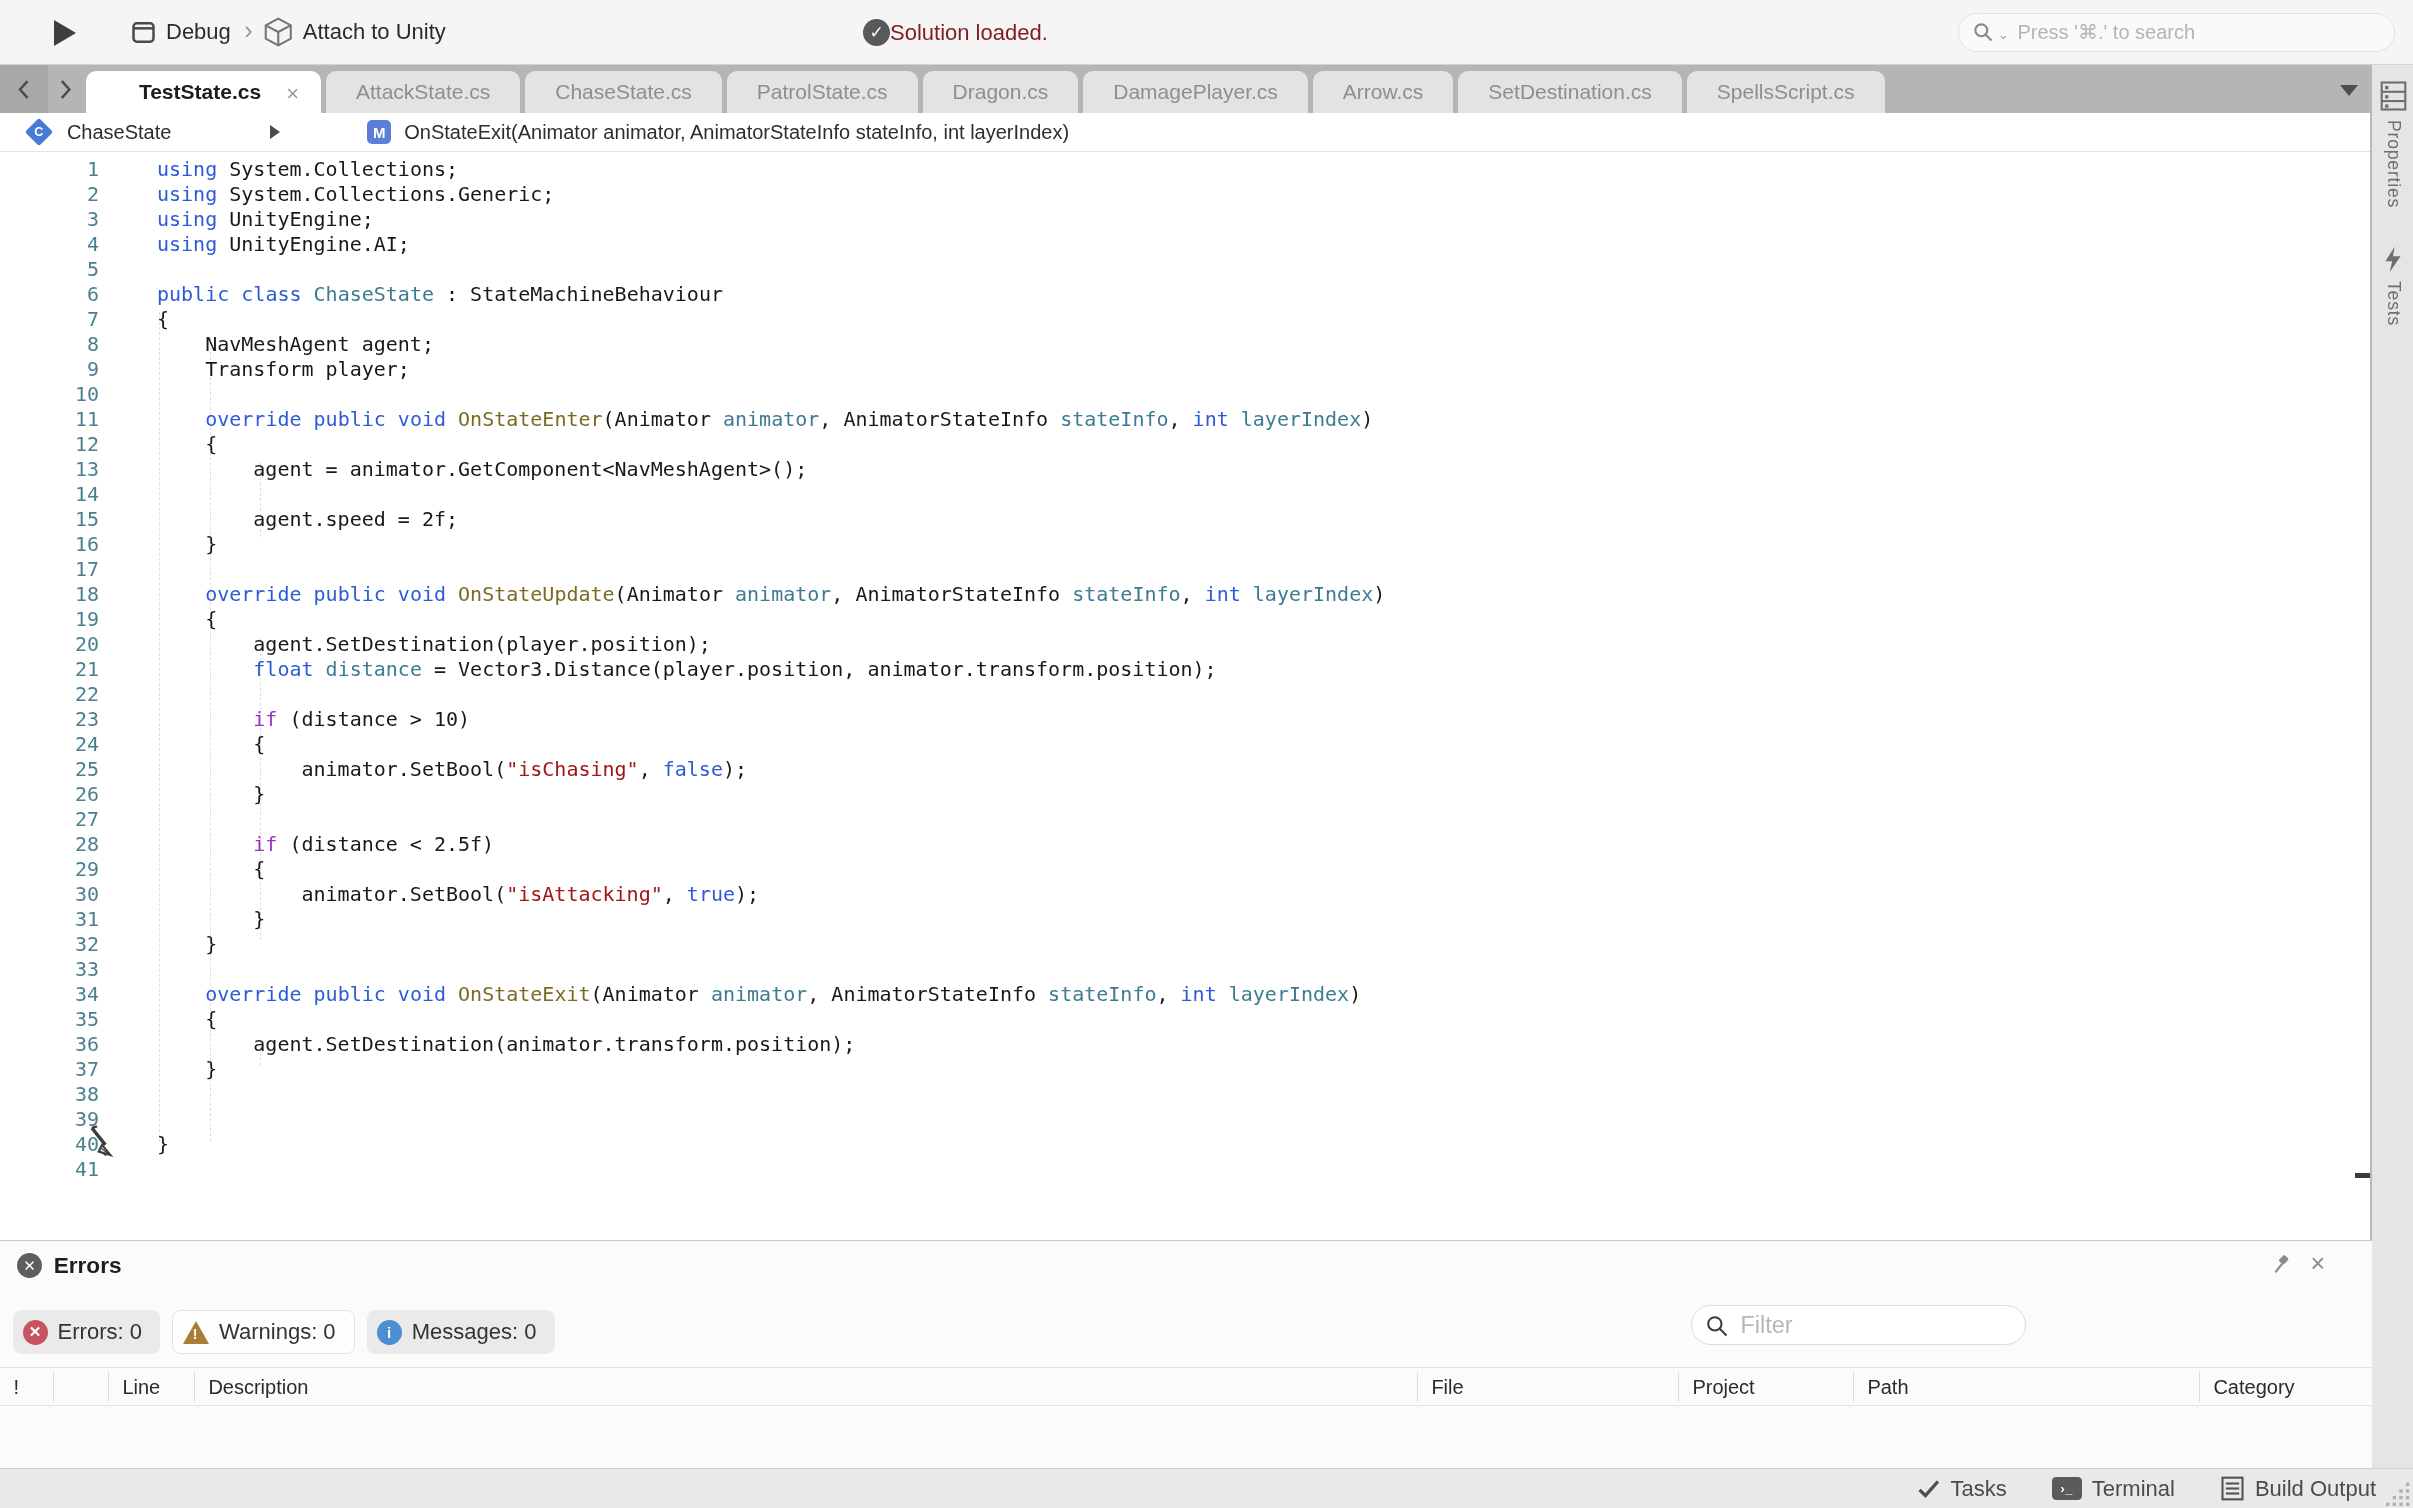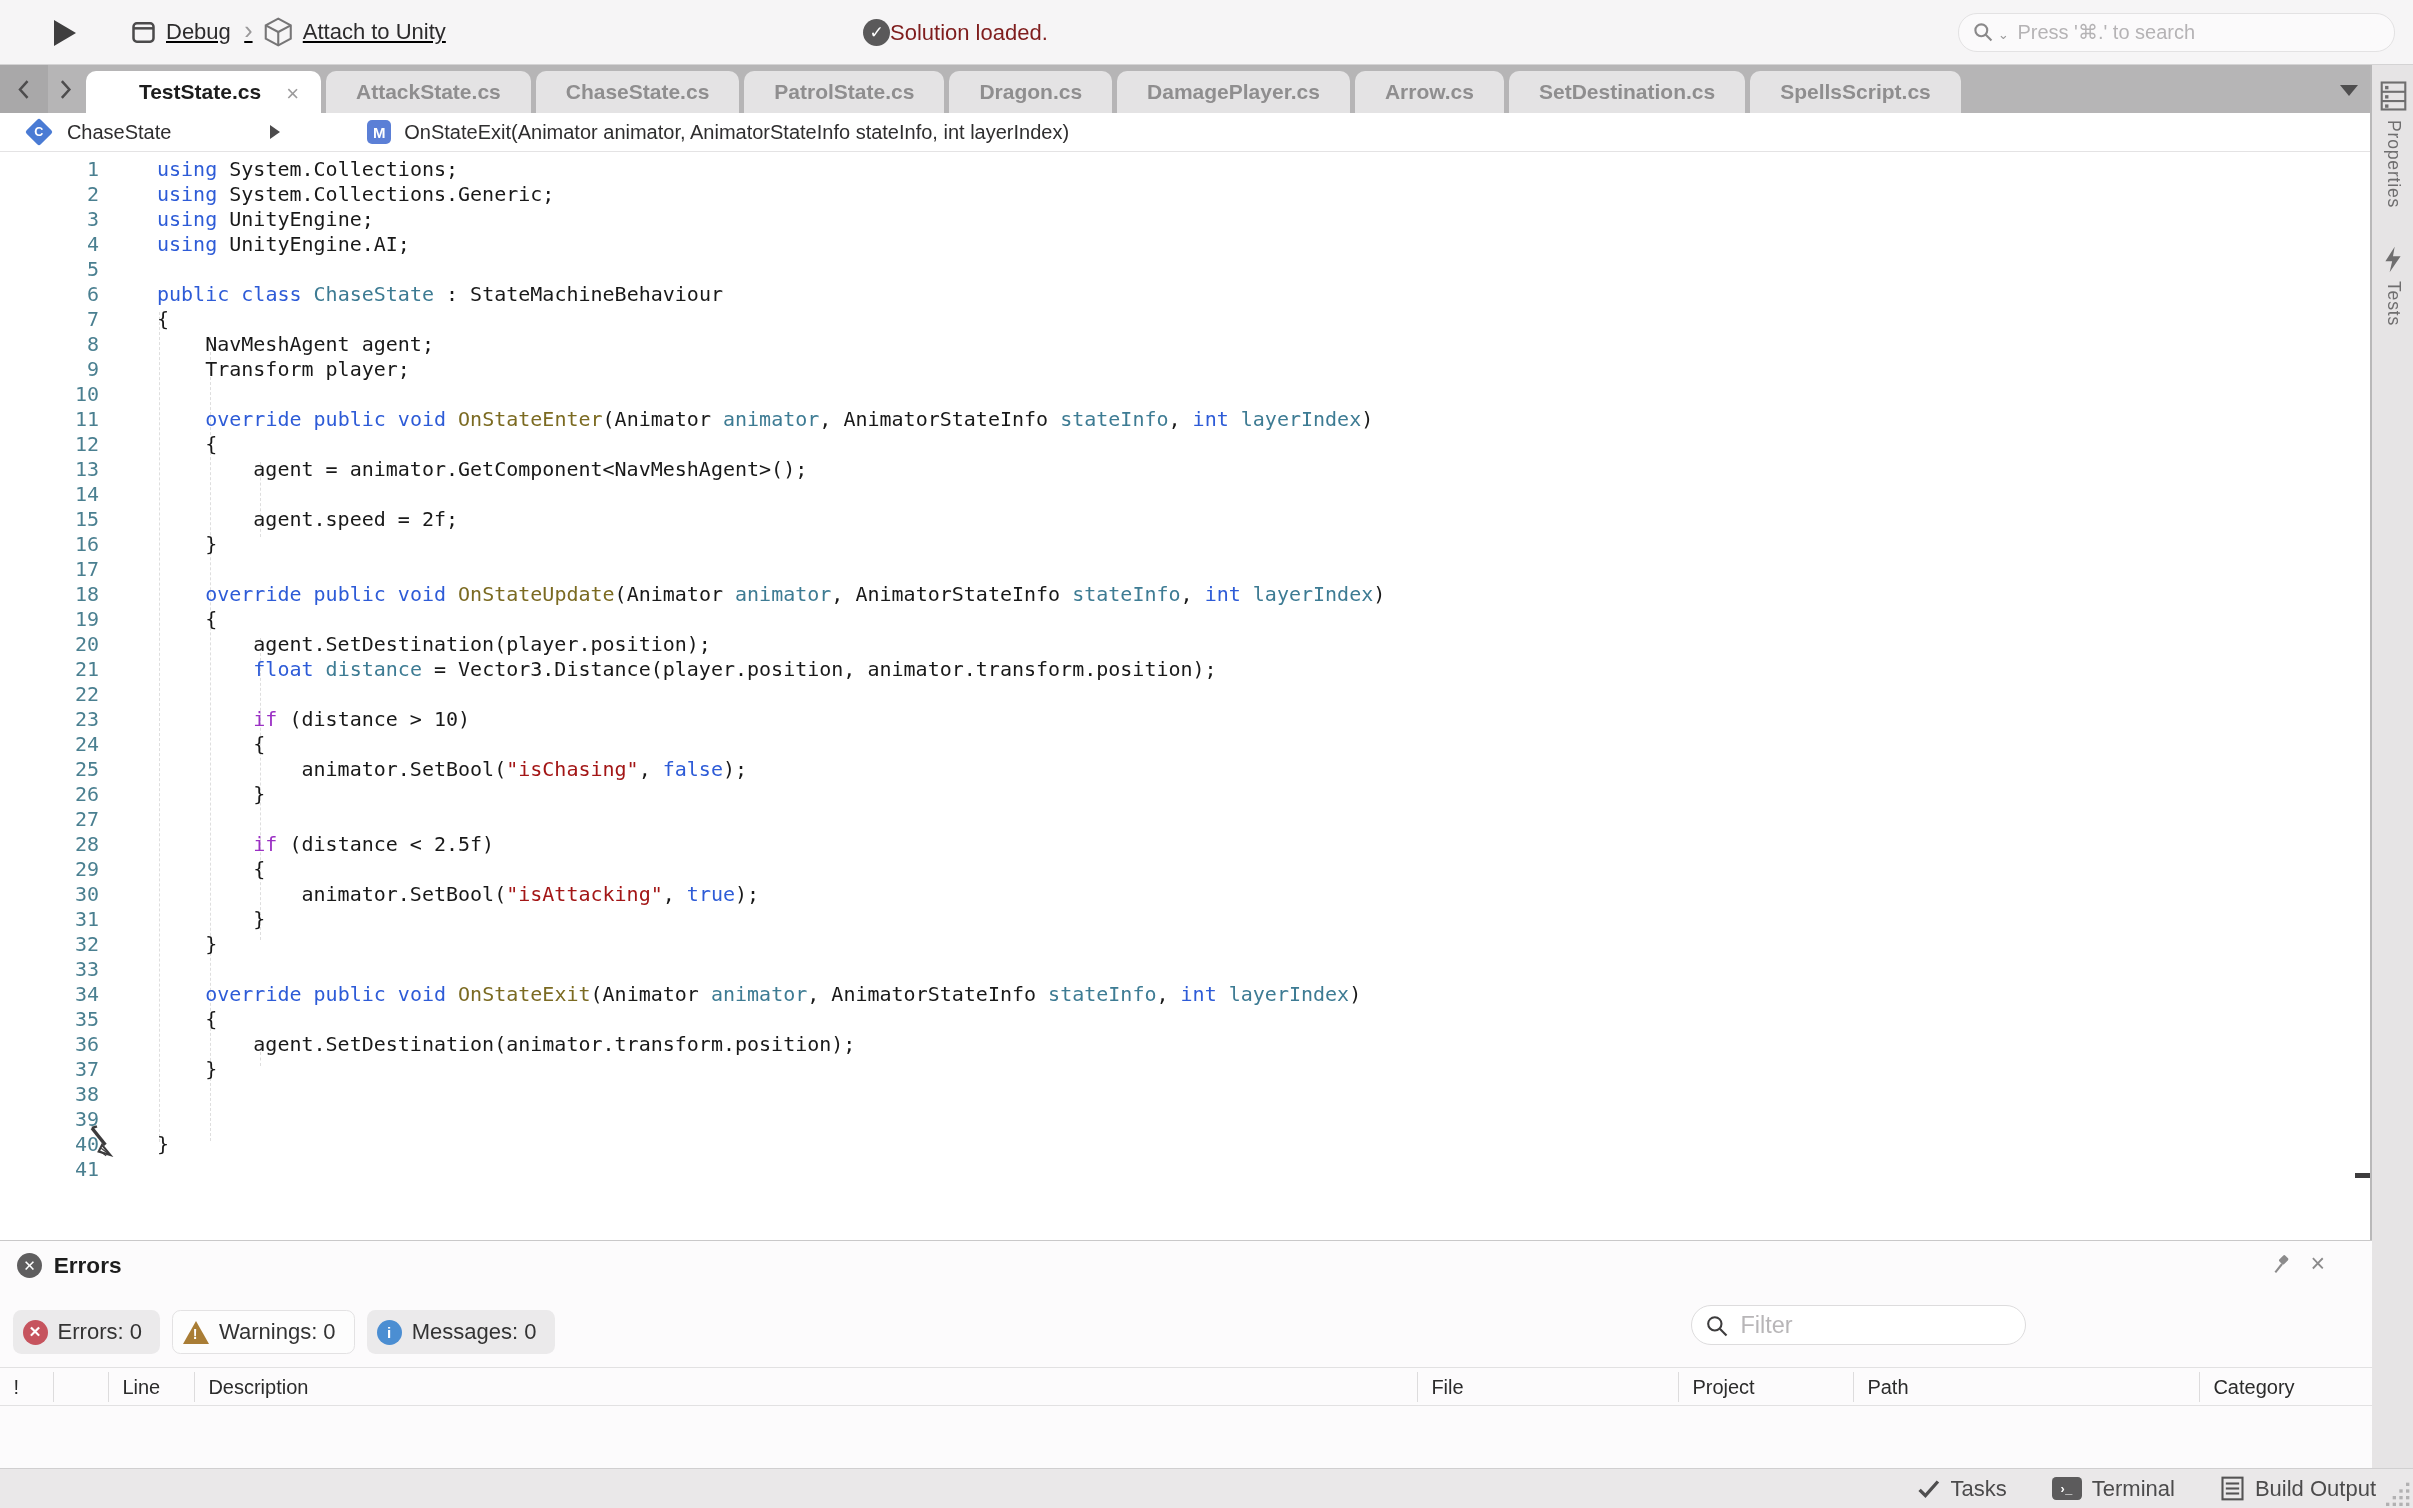--- a/index.html
+++ b/index.html
@@ -3,37 +3,37 @@
 <meta charset="utf-8">
 <style>
   * { margin:0; padding:0; box-sizing:border-box; }
   html,body { width:2413px; height:1508px; overflow:hidden; }
   body { font-family:"Liberation Sans", sans-serif; background:#fff; position:relative; }
 
   
   .toolbar { position:absolute; left:0; top:0; width:2413px; height:65px; background:#f6f5f6; border-bottom:0.8px solid #d4d3d4; }
   .tb-left { position:absolute; left:0; top:0; height:65px; display:flex; align-items:center; }
   .play-btn { margin-left:54px; width:0; height:0; border-left:22px solid #3f3e3f; border-top:13.4px solid transparent; border-bottom:13.4px solid transparent; cursor:pointer; }
-  .debug-group { display:flex; align-items:center; margin-left:55px;text-decoration:underline; }
+  .debug-group { display:flex; align-items:center; margin-left:55px; }
   .debug-group .glabel { font-size:22px; color:#2c2b2c; margin-left:10px; }
   .sep-chev { color:#9a999a; font-size:25px; margin:0 11.7px 3.4px 13.4px; }
   .status-group { position:absolute; left:863px; top:0; height:65px; display:flex; align-items:center; }
   .status-circle { width:27px; height:27px; border-radius:50%; background:#5a595a; color:#fff; font-size:17px; display:flex; align-items:center; justify-content:center; }
   .status-text { font-size:22px; color:#7f1d1d; margin-left:0; }
   .search-field { position:absolute; left:1958px; top:12.6px; width:437px; height:39px; border:1.7px solid #e3e2e3; background:#fbfafb; border-radius:19px; display:flex; align-items:center; padding:0 13.4px; }
   .search-field input { border:none; outline:none; background:transparent; font-size:20px; color:#4a4a4a; width:318px; font-family:"Liberation Sans",sans-serif; }
   .search-field input::placeholder { color:#b5b3b5; }
   .mini-chev { font-size:13.4px; color:#9a999a; margin:5px 8.4px 0 3.4px; }
 
   
   .tabbar { position:absolute; left:0; top:65px; width:2413px; height:48px; background:#b6b5b6; }
   .nav-seg-l { position:absolute; left:0; top:0; width:48px; height:48px; background:#a9a8a9; display:flex; align-items:center; justify-content:center; cursor:pointer; }
   .nav-seg-r { position:absolute; left:48px; top:0; width:34px; height:48px; display:flex; align-items:center; justify-content:center; cursor:pointer; }
   .tabs { position:absolute; left:81px; top:5.9px; height:42px; display:flex; align-items:flex-end; }
-  .tab { height:42px; background:#e4e3e4; border-radius:10px 10px 0 0; margin-left:5px; display:flex; align-items:center; justify-content:center; padding:0 30px; font-size:21px; color:#8f8e8f; font-weight:700; cursor:pointer; position:relative; }
+  .tab { height:42px; background:#e4e3e4; border-radius:10px 10px 0 0; margin-left:5px; display:flex; align-items:center; justify-content:center; padding:0 30px; font-size:21px; color:#8f8e8f; font-weight:400; cursor:pointer; position:relative; }
   .tab.active { background:#ffffff; color:#1d1d1d; font-weight:700; padding-right:37px; min-width:235px; }
   .tab .tab-close { position:absolute; right:22px; top:10px; color:#9c9b9c; font-weight:400; font-size:22px; }
   .tab-overflow { position:absolute; left:2340px; top:20px; width:0; height:0; border-left:9.2px solid transparent; border-right:9.2px solid transparent; border-top:11.7px solid #4f4e4f; cursor:pointer; }
 
   
   .breadcrumb { position:absolute; left:0; top:113px; width:2372px; height:39px; background:#fff; border-bottom:1.7px solid #e4e3e4; display:flex; align-items:center; }
   .class-diamond { width:20px; height:20px; background:#4a7bd4; transform:rotate(45deg); margin-left:28.5px; display:flex; align-items:center; justify-content:center; border-radius:2.5px; }
   .class-diamond span { transform:rotate(-45deg); color:#fff; font-size:12.6px; font-weight:700; }
   .bc-class { font-size:20px; color:#2f2e2f; margin-left:18.4px; }
   .bc-sep { width:0; height:0; border-top:7.5px solid transparent; border-bottom:7.5px solid transparent; border-left:10px solid #4c4b4c; margin-left:99px; }

